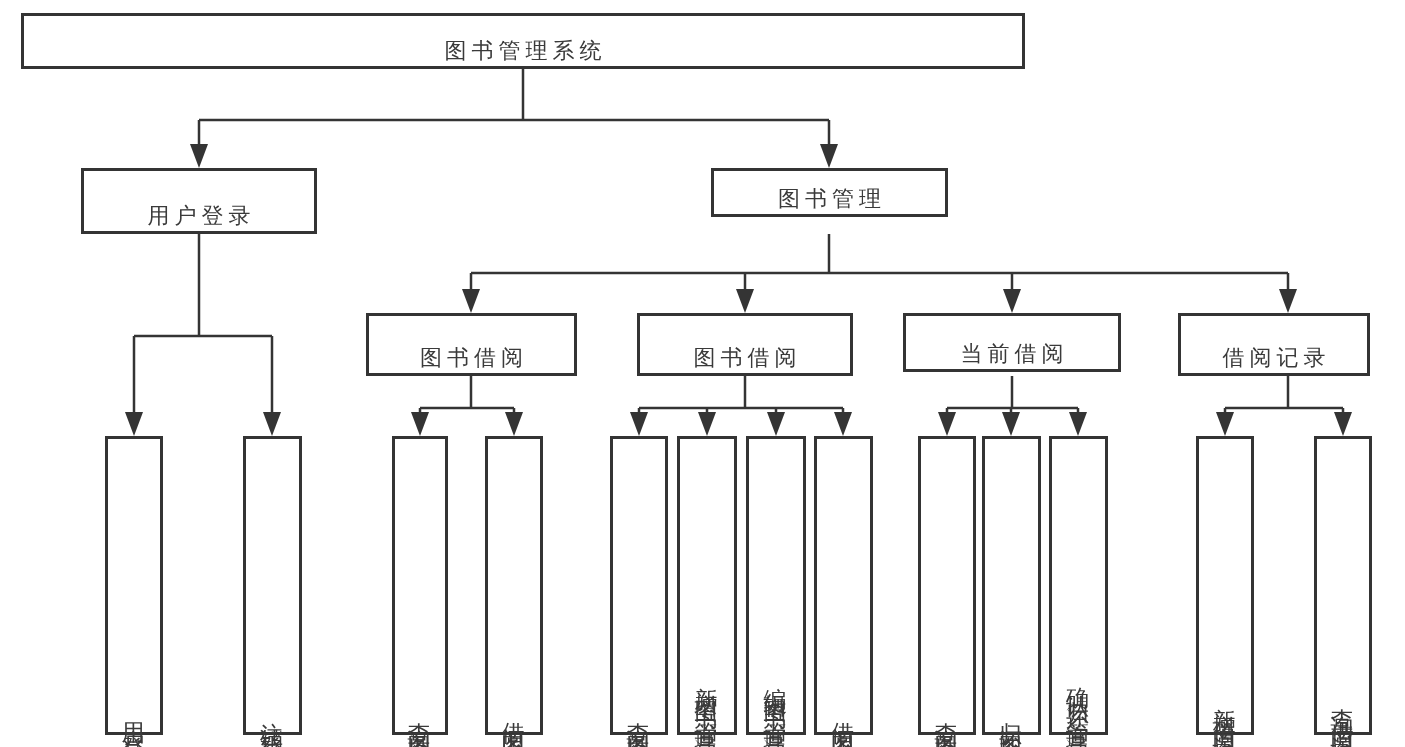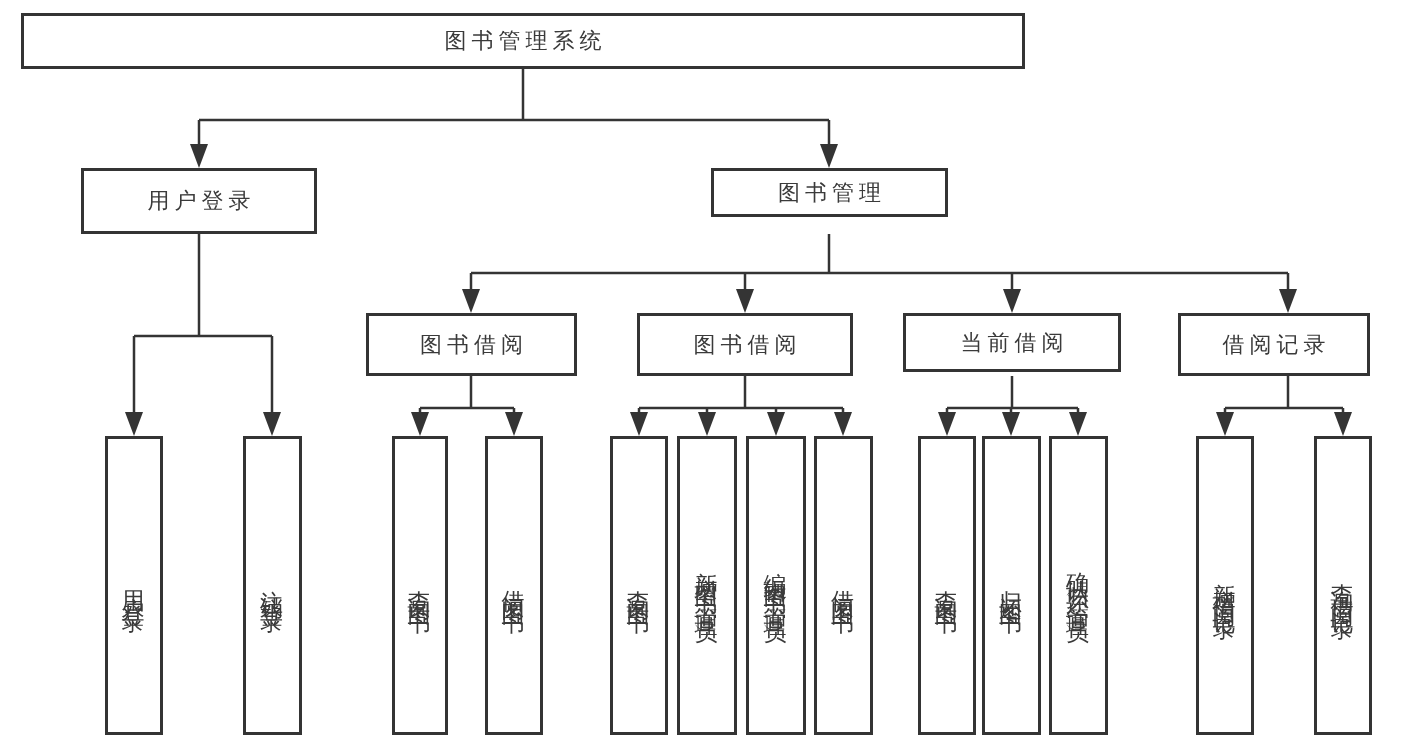--- a/index.html
+++ b/index.html
@@ -20,21 +20,21 @@
     left: 0;
     top: 0;
     z-index: 1;
   }
   .box {
     position: absolute;
     box-sizing: border-box;
     background: #ffffff;
     border: 3px solid #343434;
     display: flex;
-    align-items: center;
+    align-items: flex-end;
     justify-content: center;
     z-index: 2;
     color: #3a3a3a;
   }
   .hlabel {
     font-size: 22px;
     letter-spacing: 5px;
     text-indent: 5px;
     white-space: nowrap;
     color: #3a3a3a;

